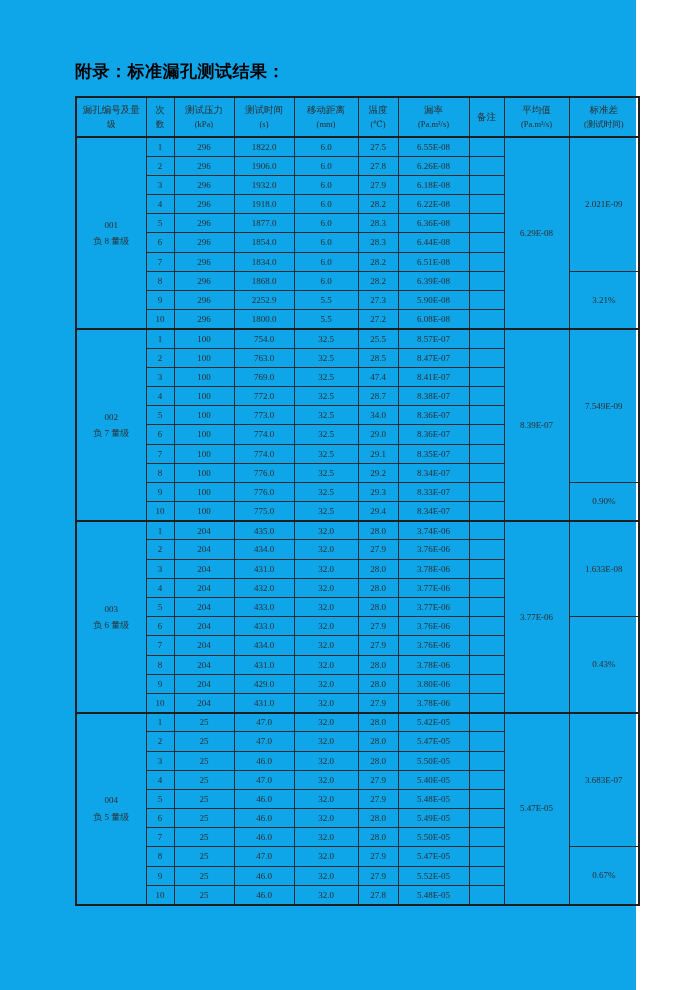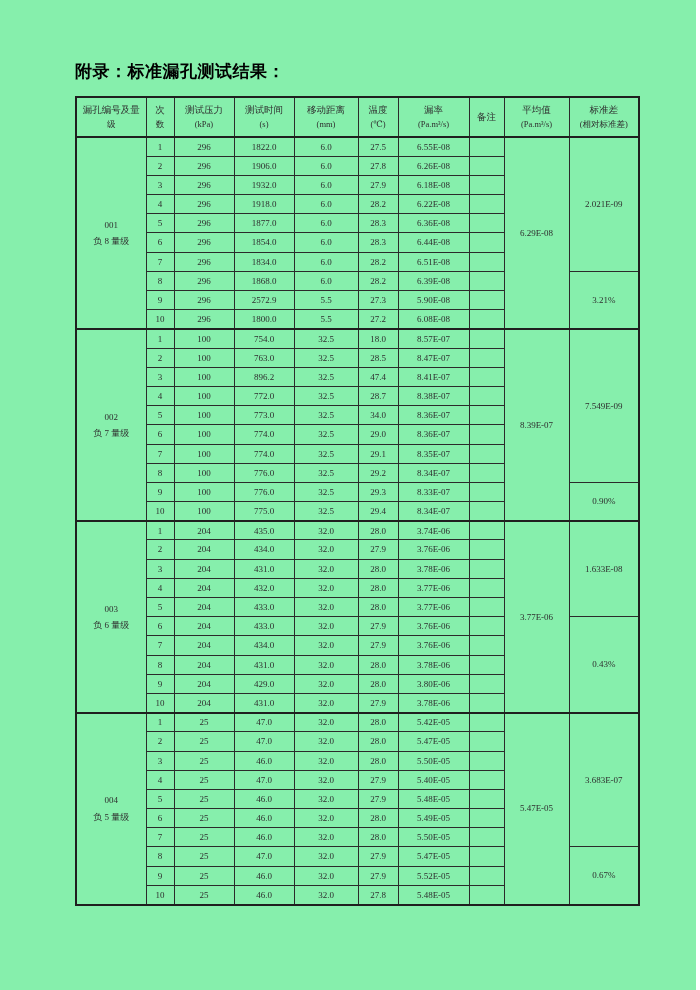--- a/index.html
+++ b/index.html
@@ -5,23 +5,23 @@
   html, body {
     margin: 0;
     padding: 0;
     background: #ffffff;
     width: 700px;
     height: 990px;
     font-family: "Liberation Serif", "DejaVu Serif", serif;
     color: #2e2e2e;
   }
   .doc {
-    width: 696px;
+    width: 636px;
     height: 990px;
-    background: #86efac;
+    background: #0ea5e9;
     box-sizing: border-box;
     padding: 60px 0 0 75px;
   }
   .doc-title {
     font-family: "Liberation Sans", "DejaVu Sans", sans-serif;
     font-weight: bold;
     font-size: 17px;
     color: #000000;
     letter-spacing: 0.5px;
     margin: 0 0 13px 0;
@@ -107,21 +107,21 @@
         <th>
           <div class="h1">备注</div>
 
         </th>
         <th>
           <div class="h1">平均值</div>
           <div class="h2">(Pa.m³/s)</div>
         </th>
         <th>
           <div class="h1">标准差</div>
-          <div class="h2">(相对标准差)</div>
+          <div class="h2">(测试时间)</div>
         </th>
       </tr>
     </thead>
     <tbody id="table-body">
         <tr class="data-row group-start">
           <td class="group-cell" rowspan="10">
             <div class="gline">001</div>
             <div class="gline">负 8 量级</div>
           </td>
           <td>1</td>
@@ -194,21 +194,21 @@
           <td>1868.0</td>
           <td>6.0</td>
           <td>28.2</td>
           <td>6.39E-08</td>
           <td class="note-cell"></td>
           <td class="std-cell" rowspan="3">3.21%</td>
         </tr>
         <tr class="data-row">
           <td>9</td>
           <td>296</td>
-          <td>2572.9</td>
+          <td>2252.9</td>
           <td>5.5</td>
           <td>27.3</td>
           <td>5.90E-08</td>
           <td class="note-cell"></td>
         </tr>
         <tr class="data-row">
           <td>10</td>
           <td>296</td>
           <td>1800.0</td>
           <td>5.5</td>
@@ -218,39 +218,39 @@
         </tr>
         <tr class="data-row group-start">
           <td class="group-cell" rowspan="10">
             <div class="gline">002</div>
             <div class="gline">负 7 量级</div>
           </td>
           <td>1</td>
           <td>100</td>
           <td>754.0</td>
           <td>32.5</td>
-          <td>18.0</td>
+          <td>25.5</td>
           <td>8.57E-07</td>
           <td class="note-cell"></td>
           <td class="avg-cell" rowspan="10">8.39E-07</td>
           <td class="std-cell" rowspan="8">7.549E-09</td>
         </tr>
         <tr class="data-row">
           <td>2</td>
           <td>100</td>
           <td>763.0</td>
           <td>32.5</td>
           <td>28.5</td>
           <td>8.47E-07</td>
           <td class="note-cell"></td>
         </tr>
         <tr class="data-row">
           <td>3</td>
           <td>100</td>
-          <td>896.2</td>
+          <td>769.0</td>
           <td>32.5</td>
           <td>47.4</td>
           <td>8.41E-07</td>
           <td class="note-cell"></td>
         </tr>
         <tr class="data-row">
           <td>4</td>
           <td>100</td>
           <td>772.0</td>
           <td>32.5</td>

